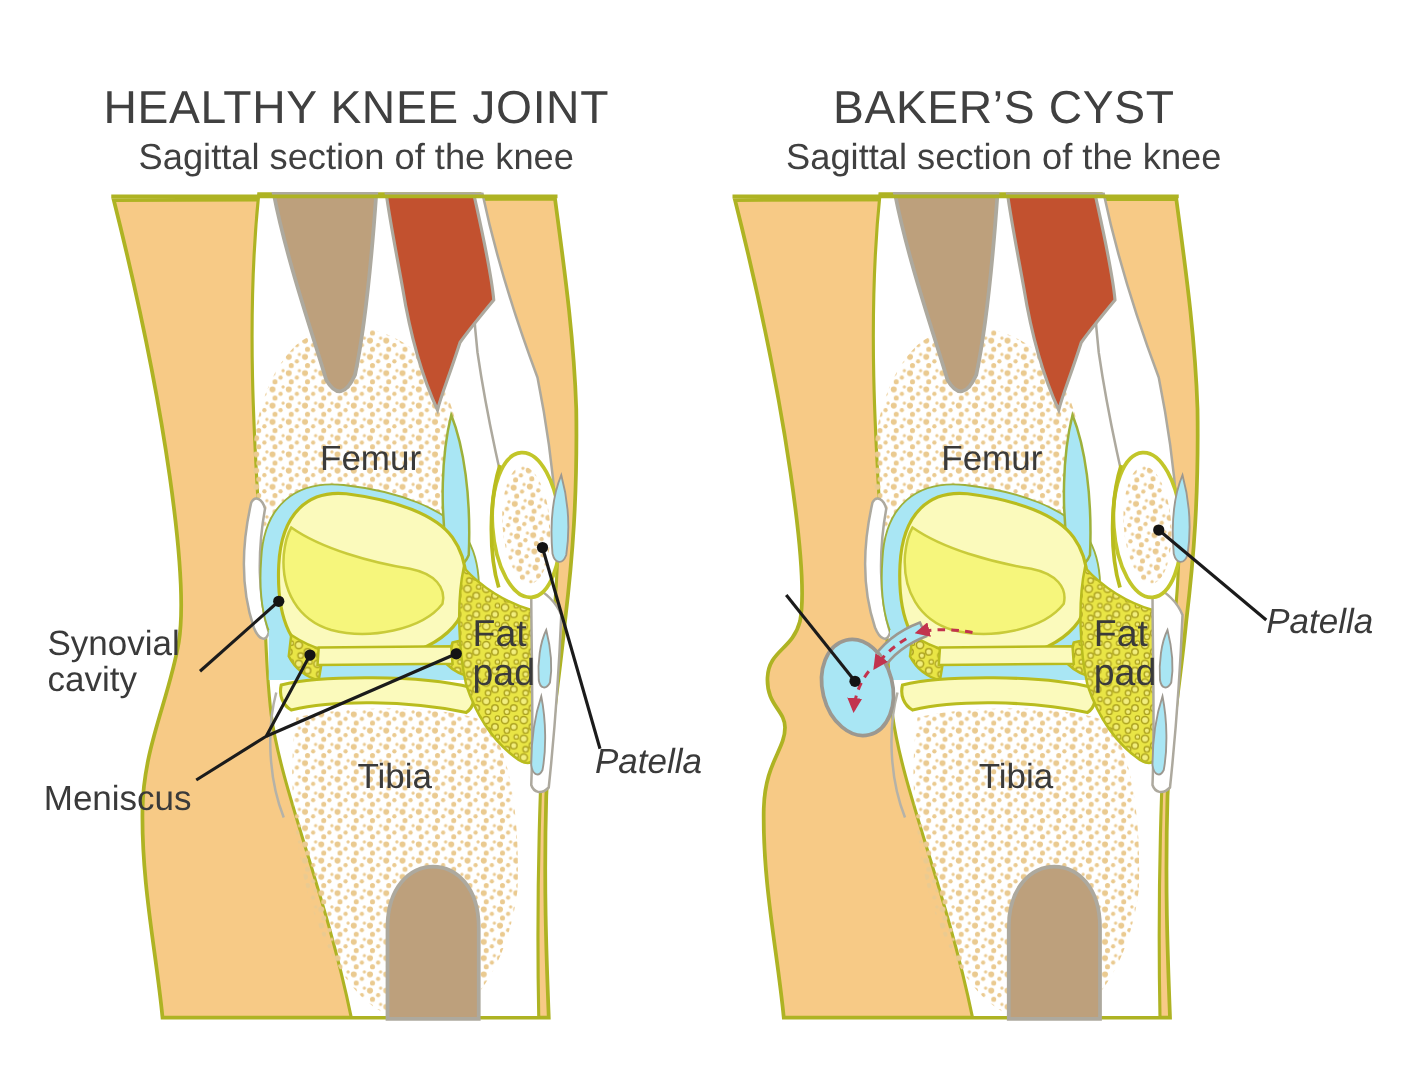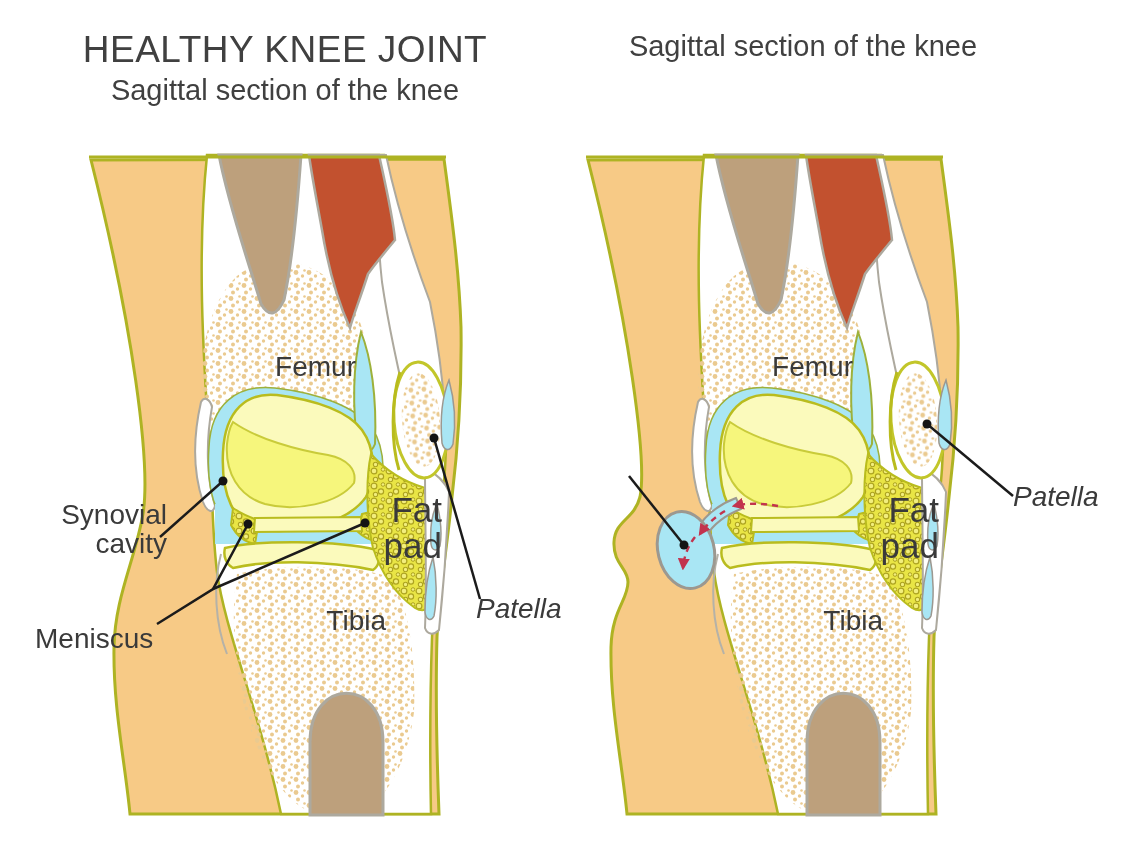--- a/index.html
+++ b/index.html
@@ -1,26 +1,26 @@
 <!DOCTYPE html>
 <html><head>
 <meta charset="utf-8">
 <style>
   html,body{margin:0;padding:0;background:#ffffff;}
   .stage{
     position:relative;width:1140px;height:855px;background:#ffffff;overflow:hidden;
     font-family:"Liberation Sans","DejaVu Sans",sans-serif;color:#3c3c3c;
   }
   .title{position:absolute;text-align:center;color:#404040;font-weight:400;}
-  .title .t1{font-size:37px;letter-spacing:.5px;line-height:1.2;}
+  .title .t1{font-size:37px;letter-spacing:.5px;line-height:1.2;margin-top:36px;}
   .title .t2{font-size:29px;line-height:1.25;}
   .panel{position:absolute;top:152px;width:380px;height:668px;}
   .panel svg{display:block;width:380px;height:668px;overflow:visible;}
-  .lbl{position:absolute;font-size:28px;line-height:1.04;text-align:right;color:#3a3a3a;}
-  .lbl.small{font-size:35px;}
+  .lbl{position:absolute;font-size:28px;line-height:1.04;text-align:left;color:#3a3a3a;}
+  .lbl.small{font-size:30px;}
   .lbl.left-align{text-align:left;font-style:italic;}
   .overlay{position:absolute;left:0;top:0;width:1140px;height:855px;pointer-events:none;}
   .defs-holder{position:absolute;width:0;height:0;overflow:hidden;}
 </style>
 </head>
 <body>
 
 <div class="stage">
 
   <svg class="defs-holder" aria-hidden="true">
@@ -112,20 +112,21 @@
         <path d="M4,5 L361,5" fill="none" stroke="#AEB323" stroke-width="3"></path>
       </g>
     </defs>
   </svg>
 
   <div class="title" style="left:40px;top:28px;width:490px;">
     <div class="t1">HEALTHY KNEE JOINT</div>
     <div class="t2">Sagittal section of the knee</div>
   </div>
   <div class="title" style="left:558px;top:28px;width:490px;">
+    <div class="t1">BAKER’S CYST</div>
     <div class="t2">Sagittal section of the knee</div>
   </div>
 
   <div class="panel" style="left:85px;">
     <svg viewBox="0 0 380 668">
       <path d="M6,8 L359,7 C366,60 374,115 376,175 C377,245 373,295 367,345
                C361,405 354,440 352,485 C350,555 352,610 354,662
                L45,662 C40,610 28,555 29,495 C30,445 50,408 58,362
                C66,312 48,175 6,8 Z" fill="#F7CA86" stroke="#AEB323" stroke-width="3"></path>
       <use href="#knee-core"></use>
@@ -153,21 +154,21 @@
     </svg>
   </div>
 
   <div class="lbl" style="left:256px;top:352px;width:100px;">Femur</div>
   <div class="lbl small" style="left:378px;top:492px;width:64px;">Fat pad</div>
   <div class="lbl" style="left:286px;top:606px;width:100px;">Tibia</div>
   <div class="lbl" style="left:753px;top:352px;width:100px;">Femur</div>
   <div class="lbl small" style="left:875px;top:492px;width:64px;">Fat pad</div>
   <div class="lbl" style="left:783px;top:606px;width:100px;">Tibia</div>
 
-  <div class="lbl" style="left:49px;top:500px;width:118px;">Synovial cavity</div>
+  <div class="lbl" style="left:38px;top:500px;width:118px;">Synovial cavity</div>
   <div class="lbl" style="left:35px;top:624px;width:115px;">Meniscus</div>
   <div class="lbl left-align" style="left:476px;top:594px;width:110px;">Patella</div>
   <div class="lbl left-align" style="left:1013px;top:482px;width:110px;">Patella</div>
 
   <svg class="overlay" viewBox="0 0 1140 855">
     <g stroke="#1b1b1b" stroke-width="2.5" fill="none">
       <path d="M160,537 L223,481"></path>
       <path d="M157,624 L213,589 L248,524"></path>
       <path d="M213,589 L365,523"></path>
       <path d="M480,599 L434,438"></path>

